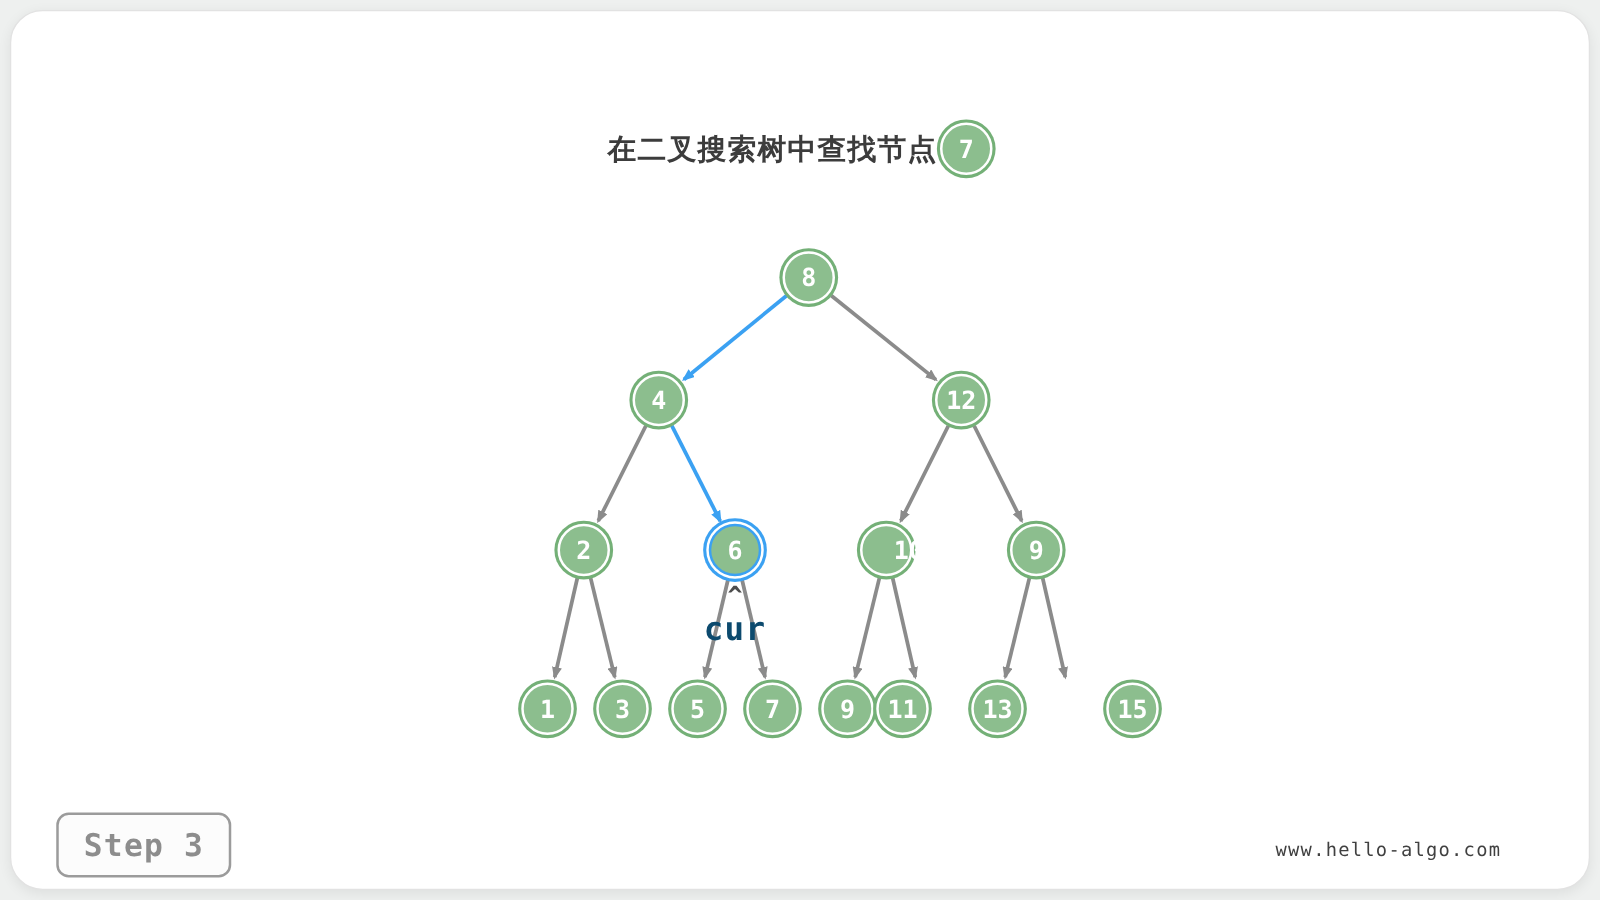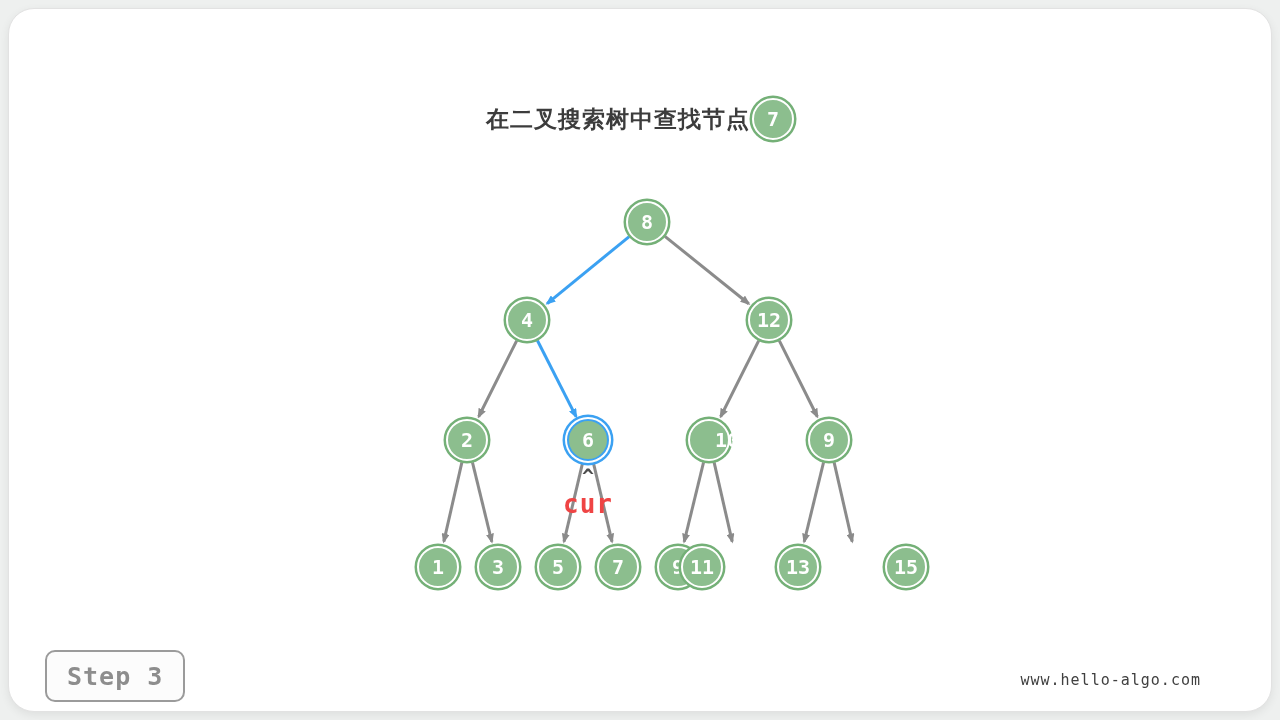--- a/index.html
+++ b/index.html
@@ -110,21 +110,21 @@
         <line x1="452.8798237268853" y1="453.4228409201919" x2="434.7880253522166" y2="532.6524406989134" stroke="#8b8b8b" stroke-width="3" marker-end="url(#ah-gray)"></line>
         <line x1="463.4540422574071" y1="453.3439795706677" x2="482.8345609264094" y2="532.741588311419" stroke="#8b8b8b" stroke-width="3" marker-end="url(#ah-gray)"></line>
         <line x1="573.7124496246604" y1="453.38396325560433" x2="554.9772308590796" y2="532.6963893632299" stroke="#8b8b8b" stroke-width="3" marker-end="url(#ah-gray)"></line>
         <line x1="584.2875503753396" y1="453.38396325560433" x2="603.0227691409204" y2="532.6963893632299" stroke="#8b8b8b" stroke-width="3" marker-end="url(#ah-gray)"></line>
         <line x1="694.5459577425929" y1="453.3439795706677" x2="675.1654390735906" y2="532.741588311419" stroke="#8b8b8b" stroke-width="3" marker-end="url(#ah-gray)"></line>
         <line x1="705.1201762731147" y1="453.4228409201919" x2="723.2119746477833" y2="532.6524406989134" stroke="#8b8b8b" stroke-width="3" marker-end="url(#ah-gray)"></line>
         <line x1="814.5459577425929" y1="453.3439795706677" x2="795.1654390735906" y2="532.741588311419" stroke="#8b8b8b" stroke-width="3" marker-end="url(#ah-gray)"></line>
         <line x1="825.1201762731147" y1="453.4228409201919" x2="843.2119746477833" y2="532.6524406989134" stroke="#8b8b8b" stroke-width="3" marker-end="url(#ah-gray)"></line>
       </svg>
     <div class="caret" style="left: 579px; top: 467px; color: rgb(77, 77, 77);">^</div>
-    <div class="cur-label" style="left: 579px; top: 495px; color: #ef4444; text-align: center;">cur</div>
+    <div class="cur-label" style="left: 579px; top: 495px; color: #0c4a6e; text-align: center;">cur</div>
   <div class="node" style="left: 638px; top: 213px;">
         <span>8</span>
       </div>
       <div class="node" style="left: 518px; top: 311px;">
         <span>4</span>
       </div>
       <div class="node" style="left: 760px; top: 311px;">
         <span>12</span>
       </div>
       <div class="node" style="left: 458px; top: 431px;">
@@ -147,21 +147,21 @@
       </div>
       <div class="node" style="left: 549px; top: 558px;">
         <span>5</span>
       </div>
       <div class="node" style="left: 609px; top: 558px;">
         <span>7</span>
       </div>
       <div class="node" style="left: 669px; top: 558px;">
         <span>9</span>
       </div>
-      <div class="node" style="left: 693px; top: 558px;">
+      <div class="node" style="left: 713px; top: 558px;">
         <span>11</span>
       </div>
       <div class="node" style="left: 789px; top: 558px;">
         <span>13</span>
       </div>
       <div class="node" style="left: 849px; top: 558px; margin-left: 48px;">
         <span>15</span>
       </div>
     </div>
 

